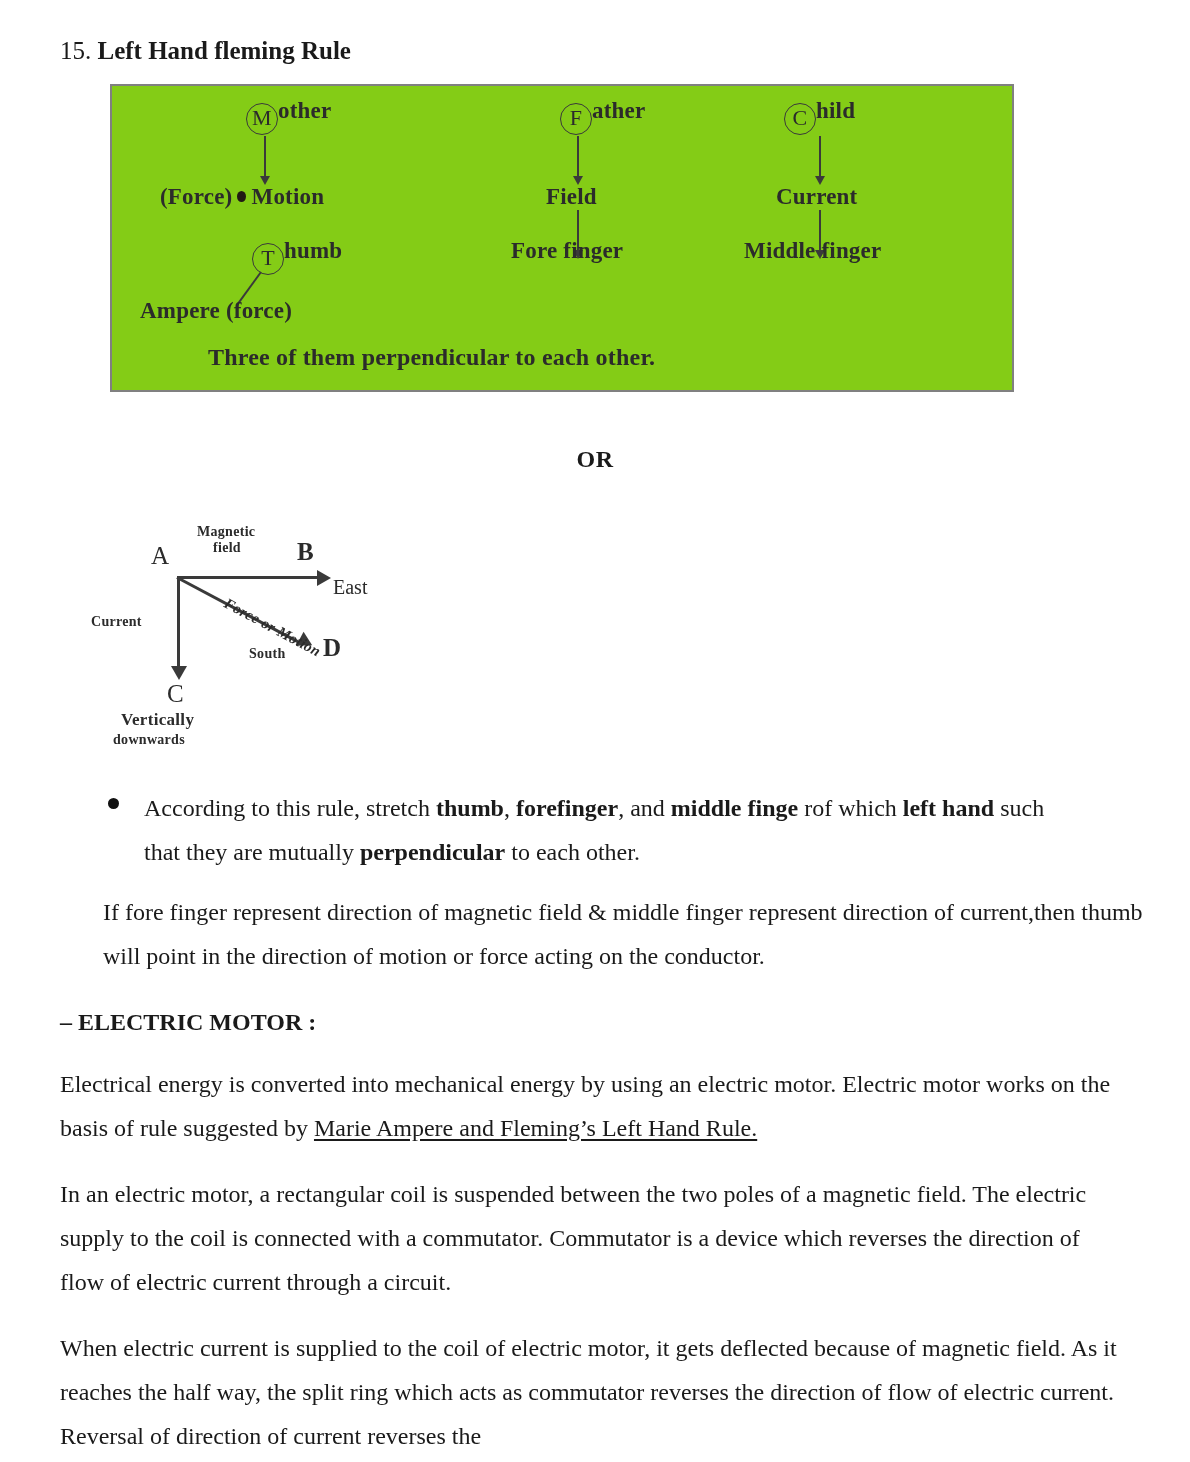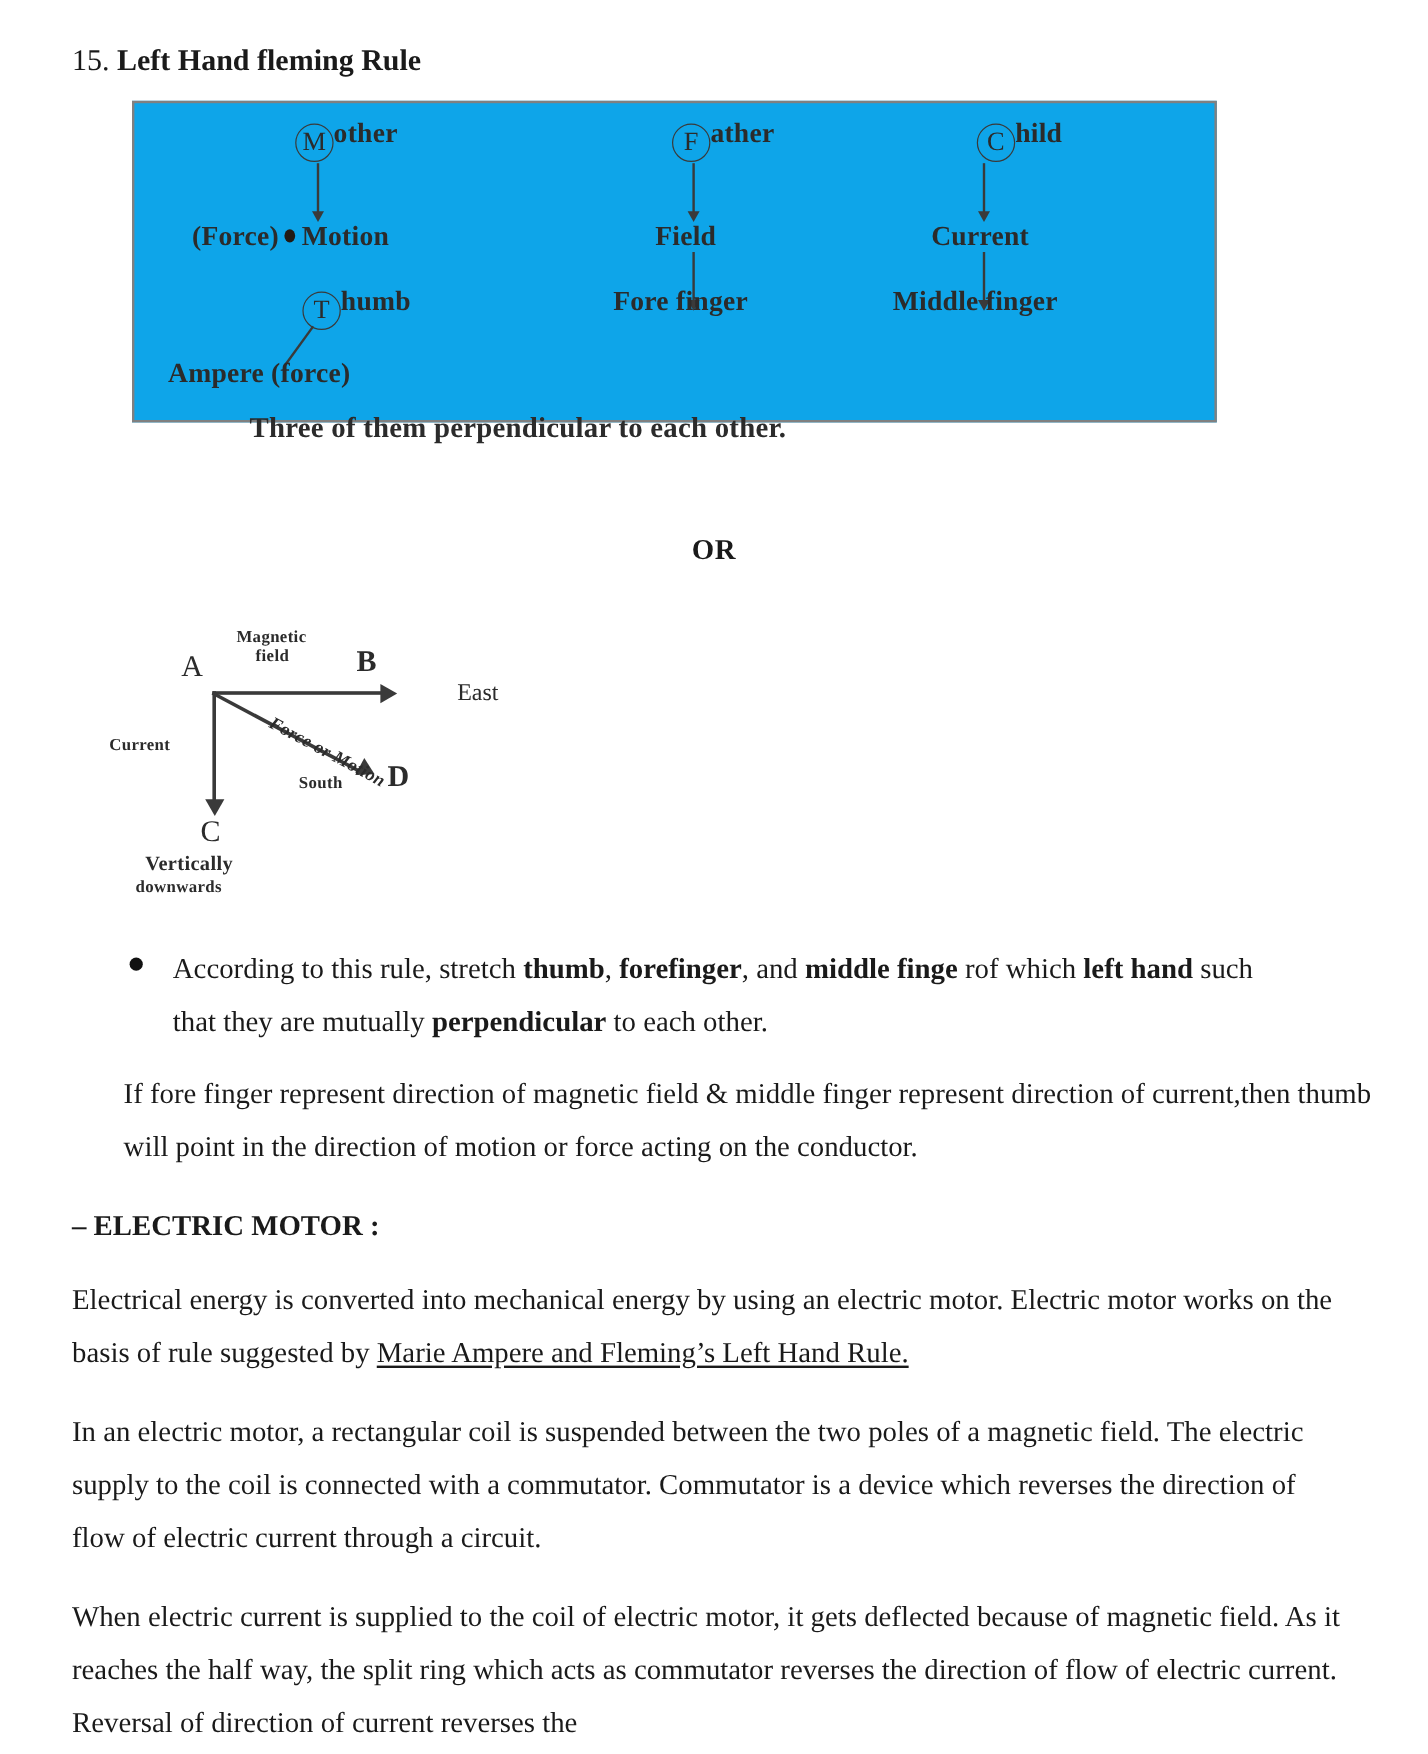--- a/index.html
+++ b/index.html
@@ -27,24 +27,24 @@
   }
   .q-heading .q-num { font-weight: 400; }
   .q-heading .q-title { font-weight: 700; }
 
   
   .diagram-box {
     position: absolute;
     left: 110px;
     top: 84px;
     width: 904px;
-    height: 268px;
+    height: 308px;
     border: 2px solid #808080;
     box-sizing: border-box;
-    background: #0ea5e9;
+    background: #84cc16;
   }
   .scan {
     font-family: "Liberation Serif", serif;
     color: #2b2b2b;
     font-weight: 700;
   }
 
   
   .circ {
     display: inline-block;
@@ -220,21 +220,21 @@
   <div class="col-item scan" style="left:448px; top:12px;">
     <span class="circ">F</span><span>ather</span>
   </div>
   <div class="varrow" style="left:465px; top:50px; height:42px;"></div>
 
   <div class="col-item scan" style="left:434px; top:98px;">Field</div>
   <div class="varrow" style="left:465px; top:124px; height:42px;"></div>
 
   <div class="col-item scan" style="left:399px; top:152px;">Fore finger</div>
 
-  <div class="col-item scan" style="left:702px; top:12px;">
+  <div class="col-item scan" style="left:672px; top:12px;">
     <span class="circ">C</span><span>hild</span>
   </div>
   <div class="varrow" style="left:707px; top:50px; height:42px;"></div>
 
   <div class="col-item scan" style="left:664px; top:98px;">Current</div>
   <div class="varrow" style="left:707px; top:124px; height:42px;"></div>
 
   <div class="col-item scan" style="left:632px; top:152px;">Middle finger</div>
 
   <div class="col-item scan" style="left:96px; top:258px; font-size:24px;">Three of them perpendicular to each other.</div>
@@ -255,21 +255,21 @@
   <div class="vec-line" style="left:92px; top:56px; width:142px; height:3px;
        transform-origin: left center; transform: rotate(28deg);"></div>
   <div class="arrow-head" style="left:214px; top:114px;
        border-top:8px solid transparent; border-bottom:8px solid transparent; border-left:14px solid #3a3a3a;
        transform: rotate(28deg);"></div>
 
   <div class="vec-label lbl-pt" style="left:66px; top:22px;">A</div>
   <div class="vec-label lbl-pt" style="left:212px; top:18px; font-weight:700;">B</div>
   <div class="vec-label lbl-sm" style="left:112px; top:4px;">Magnetic</div>
   <div class="vec-label lbl-sm" style="left:128px; top:20px;">field</div>
-  <div class="vec-label lbl-md" style="left:248px; top:46px;margin-left:48px;">East</div>
+  <div class="vec-label lbl-md" style="left:248px; top:56px;">East</div>
 
   <div class="vec-label lbl-sm" style="left:6px; top:94px;">Current</div>
 
   <div class="vec-label lbl-sm" style="left:140px; top:74px; transform-origin:left center; transform: rotate(28deg); font-style:italic; font-size:15px;">Force or Motion</div>
 
   <div class="vec-label lbl-sm" style="left:164px; top:126px;">South</div>
   <div class="vec-label lbl-pt" style="left:238px; top:114px; font-weight:700;">D</div>
 
   <div class="vec-label lbl-pt" style="left:82px; top:160px;">C</div>
   <div class="vec-label lbl-sm" style="left:36px; top:190px; font-size:17px;">Vertically</div>

